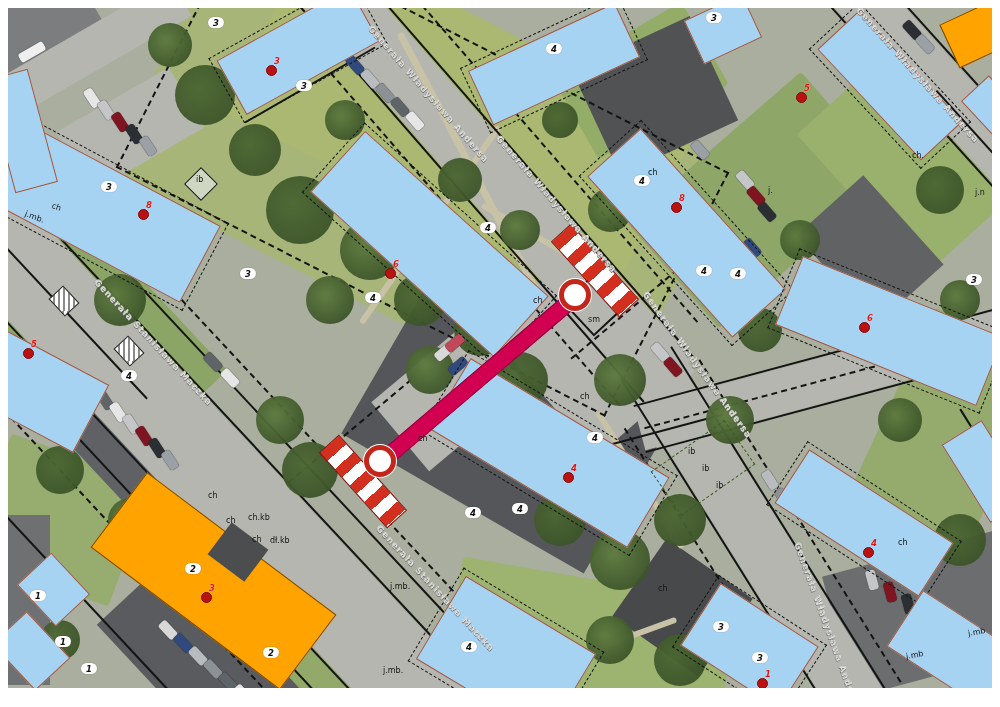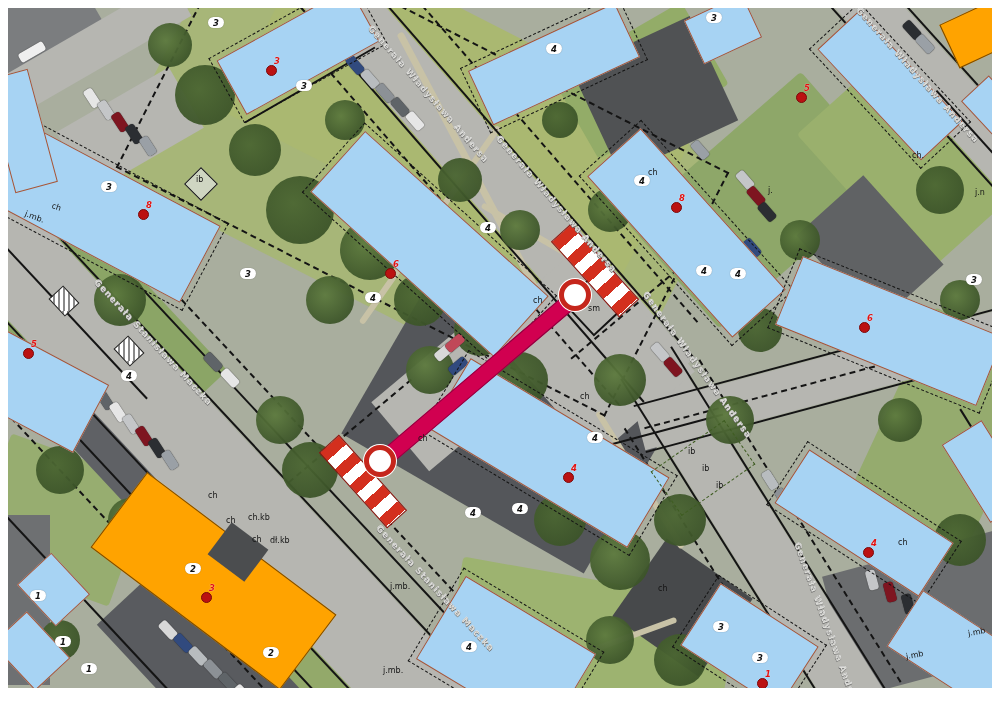--- a/index.html
+++ b/index.html
@@ -232,21 +232,21 @@
     <div class="small-label" style="left: 270px; top: 536px; transform: rotate(0deg);">dł.kb</div>
     <div class="small-label" style="left: 906px; top: 652px; transform: rotate(-10deg);">j.mb</div>
     <div class="small-label" style="left: 968px; top: 629px; transform: rotate(-10deg);">j.mb</div>
     <div class="small-label" style="left: 658px; top: 584px; transform: rotate(0deg);">ch</div>
     <div class="small-label" style="left: 898px; top: 538px; transform: rotate(0deg);">ch</div>
     <div class="small-label" style="left: 912px; top: 151px; transform: rotate(0deg);">ch.</div>
     <div class="small-label" style="left: 975px; top: 188px; transform: rotate(0deg);">j.n</div>
     <div class="small-label" style="left: 688px; top: 447px; transform: rotate(0deg);">ib</div>
     <div class="small-label" style="left: 702px; top: 464px; transform: rotate(0deg);">ib</div>
     <div class="small-label" style="left: 716px; top: 481px; transform: rotate(0deg);">ib</div>
-    <div class="small-label" style="left: 588px; top: 304px; transform: rotate(0deg);">sm</div>
+    <div class="small-label" style="left: 588px; top: 315px; transform: rotate(0deg);">sm</div>
     <div class="small-label" style="left: 196px; top: 175px; transform: rotate(0deg);">ib</div>
     <div class="small-label" style="left: 768px; top: 186px; transform: rotate(0deg);">j.</div>
     <div class="small-label" style="left: 648px; top: 168px; transform: rotate(0deg);">ch</div>
     <div class="badge" style="left: 208px; top: 17px;">3</div>
     <div class="badge" style="left: 296px; top: 80px;">3</div>
     <div class="badge" style="left: 706px; top: 12px;">3</div>
     <div class="badge" style="left: 546px; top: 43px;">4</div>
     <div class="badge" style="left: 101px; top: 181px;">3</div>
     <div class="badge" style="left: 634px; top: 175px;">4</div>
     <div class="badge" style="left: 480px; top: 222px;">4</div>

